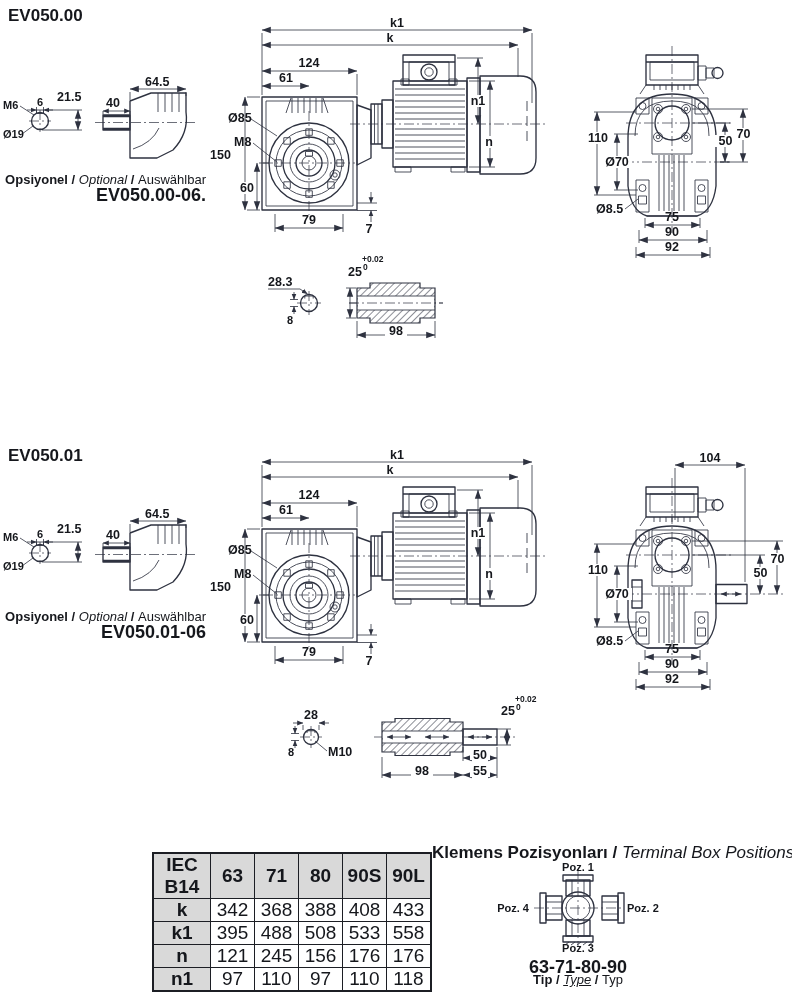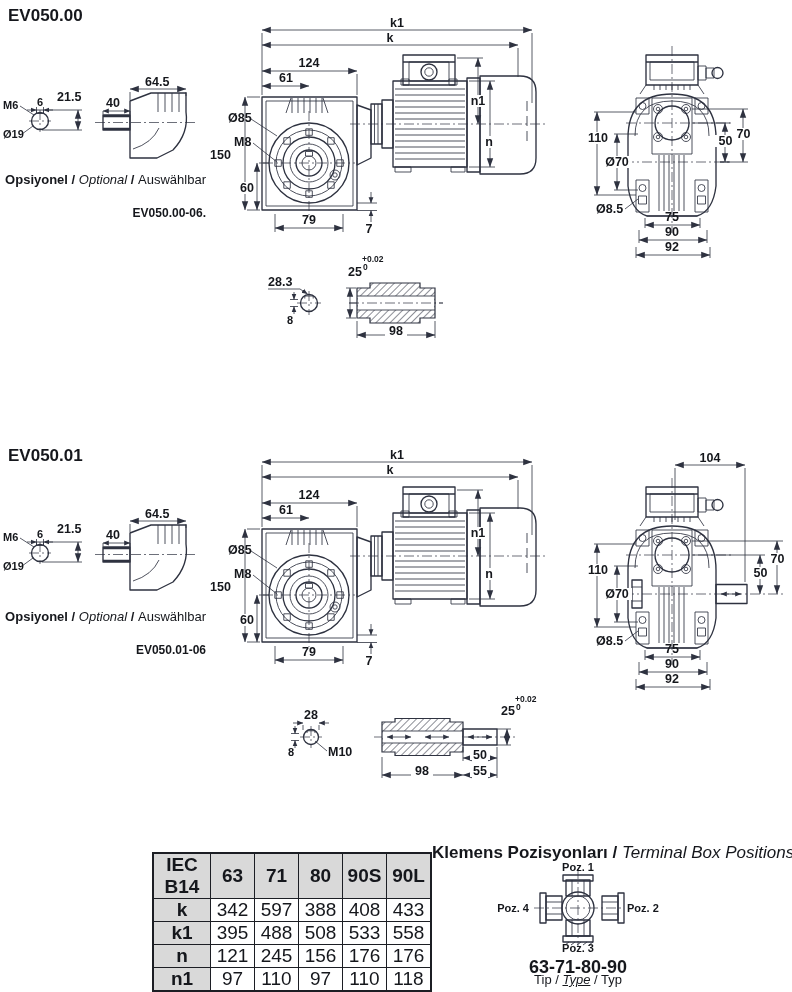--- a/index.html
+++ b/index.html
@@ -16,27 +16,27 @@
   .tk{stroke-width:2.2;}
   .dm{stroke:var(--line);fill:none;stroke-width:.8;}
   .cl{stroke:var(--line);fill:none;stroke-width:.7;stroke-dasharray:10 3 2 3;}
   .hz{fill:url(#hatch);stroke:var(--line);stroke-width:1.2;}
   .wf{fill:#fff;stroke:none;}
   .abs{position:absolute;}
   .title{font-weight:700;font-size:17px;}
   .optblock{width:204px;text-align:right;font-size:13px;line-height:15px;}
   .optblock .b{font-weight:700;}
   .optblock .i{font-style:italic;}
-  .optblock .code{font-weight:700;font-size:12px;margin-top:19px;}
+  .optblock .code{font-weight:700;font-size:18px;margin-top:1px;}
   .kl{font-size:17px;white-space:nowrap;}
   .kl .b{font-weight:700;}
   .kl .i{font-style:italic;}
   .types{width:186px;text-align:center;font-weight:700;font-size:18px;}
   .tipline{width:186px;text-align:center;font-size:13px;}
-  .tipline .b{font-weight:400;}
+  .tipline .b{font-weight:700;}
   .tipline .i{font-style:italic;text-decoration:underline;}
   table.dim{position:absolute;left:152px;top:852px;border-collapse:collapse;border:2.6px solid #1c1e24;table-layout:fixed;}
   table.dim td{border:1.5px solid #1c1e24;height:21.4px;text-align:center;vertical-align:middle;font-size:19px;padding:0;}
   table.dim td.h{background:var(--hdr);font-weight:700;}
   table.dim td.c0{width:56px;}
   table.dim td.cv{width:43px;margin-top:36px;}
 </style>
 </head>
 <body>
 
@@ -481,21 +481,21 @@
     <td class="h c0">IEC B14</td>
     <td class="h cv">63</td>
     <td class="h cv">71</td>
     <td class="h cv">80</td>
     <td class="h cv">90S</td>
     <td class="h cv">90L</td>
   </tr>
   <tr>
     <td class="h">k</td>
     <td>342</td>
-    <td>597</td>
+    <td>368</td>
     <td>388</td>
     <td>408</td>
     <td>433</td>
   </tr>
   <tr>
     <td class="h">k1</td>
     <td>395</td>
     <td>488</td>
     <td>508</td>
     <td>533</td>

